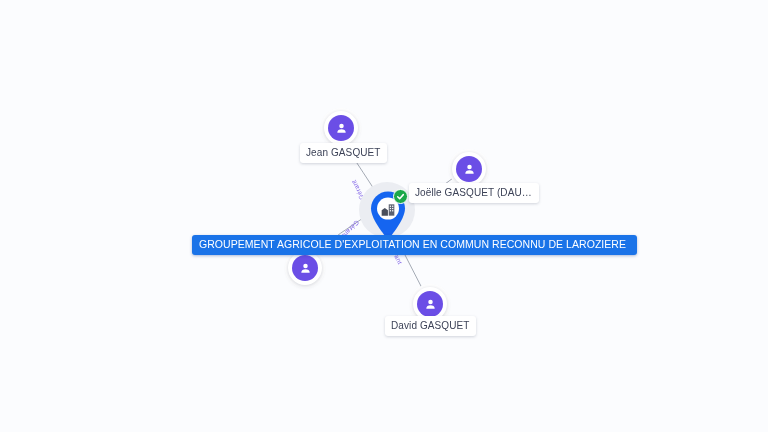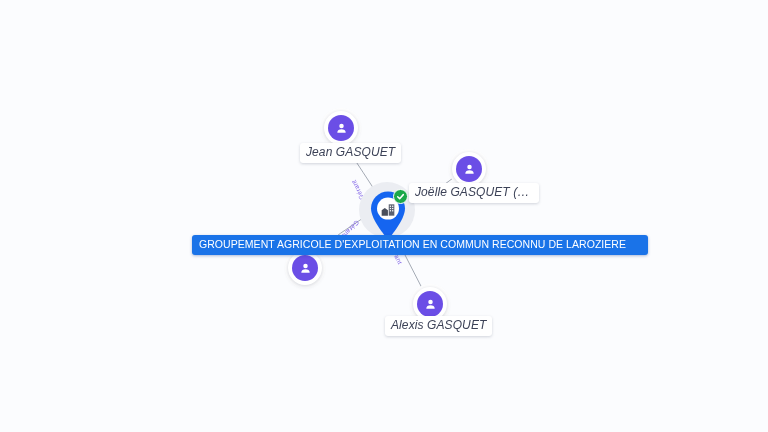--- a/index.html
+++ b/index.html
@@ -51,41 +51,40 @@
     border:1.5px solid #ffffff;
     box-sizing:border-box;
     display:flex;align-items:center;justify-content:center;
   }
 
   
   .node-label{
     position:absolute;
     background:#ffffff;
     color:#3c4257;
-    font-size:12px;
+    font-size:10px;
     line-height:13px;
     padding:3px 6px 4px 6px;
     border-radius:3px;
     white-space:nowrap;
     box-shadow:0 1px 3px rgba(40,50,80,.20);
     cursor:pointer;
     letter-spacing:.1px;
-    font-style:italic;
   }
   .node-label.truncated{
     max-width:118px;overflow:hidden;text-overflow:ellipsis;
   }
 
   .selected-label{
     position:absolute;
     background:#1a73e8;
     color:#ffffff;
     font-size:10.5px;
     line-height:13px;
-    padding:3px 22px 4px 7px;
+    padding:3px 11px 4px 7px;
     border-radius:3px;
     white-space:nowrap;
     box-shadow:0 1px 3px rgba(20,60,140,.35);
     cursor:pointer;
     letter-spacing:.05px;
     z-index:40;
   }
 
   
   .edge-label{
@@ -174,17 +173,17 @@
     </div>
     <div class="badge">
       <svg width="9" height="9" viewBox="0 0 24 24" fill="none" stroke="#ffffff" stroke-width="4" stroke-linecap="round" stroke-linejoin="round">
         <polyline points="4.5,12.5 9.8,17.8 19.5,7"></polyline>
       </svg>
     </div>
   </div>
 
   <div class="node-label" id="nl-0" style="left: 300px; top: 143px;">Jean GASQUET</div>
   <div class="node-label truncated" id="nl-1" style="left: 409px; top: 183px;">Joëlle GASQUET (DAUD…</div>
-  <div class="node-label" id="nl-3" style="left: 385px; top: 316px;">Alexis GASQUET</div>
+  <div class="node-label" id="nl-3" style="left: 385px; top: 316px;">David GASQUET</div>
 
   <div class="selected-label" id="sel-label" style="left: 192px; top: 235px;">GROUPEMENT AGRICOLE D'EXPLOITATION EN COMMUN RECONNU DE LAROZIERE</div>
 
 </div>
 
 </body></html>

